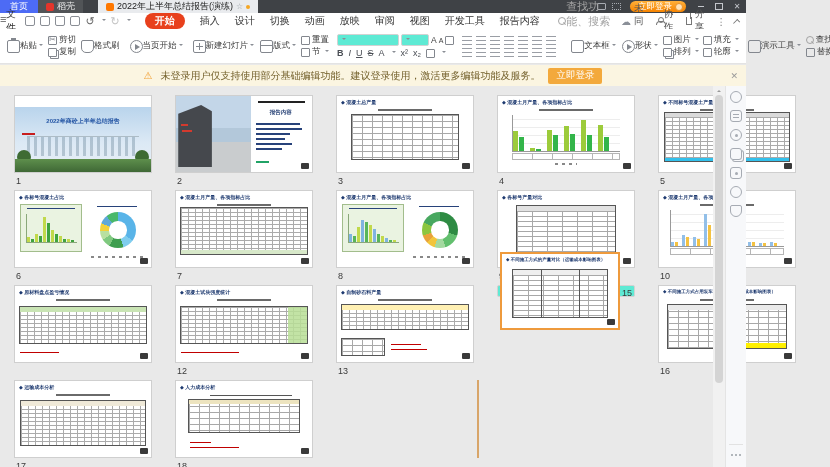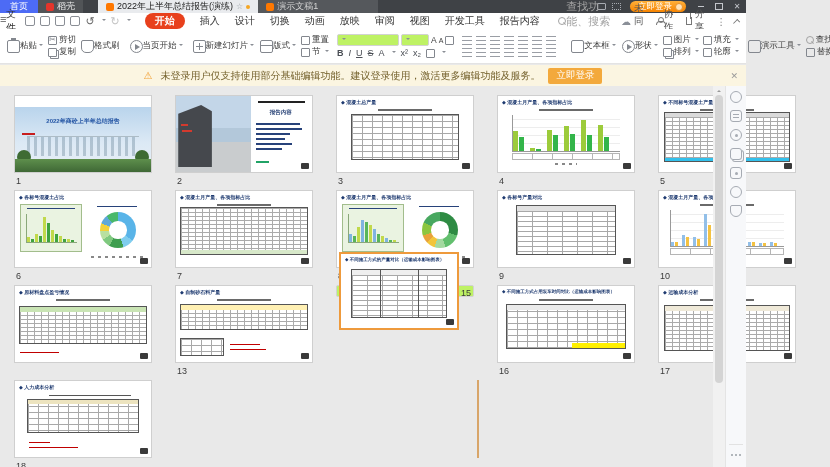--- a/index.html
+++ b/index.html
@@ -74,21 +74,21 @@
   .ric.clip::before { content:""; position:absolute; left:3px; top:-3px; width:5px; height:3px; background:#83878E; }
   .ric.brush { border-radius:2px 2px 5px 5px; }
   .ric.play { border-radius:50%; }
   .ric.play::before { content:""; position:absolute; left:4px; top:3px; border-left:5px solid #83878E; border-top:3px solid transparent; border-bottom:3px solid transparent; }
   .ric.plus::before { content:""; position:absolute; left:2px; top:5px; width:7px; height:1px; background:#83878E; }
   .ric.plus::after { content:""; position:absolute; left:5px; top:2px; width:1px; height:7px; background:#83878E; }
   .ric.split::before { content:""; position:absolute; left:0; top:4px; width:11px; height:1px; background:#83878E; }
   .sic { width:9px; height:9px; border:1px solid #83878E; border-radius:1px; position:relative; flex:none; }
   .sic.sc::before { content:"✂"; position:absolute; left:0; top:-2px; font-size:8px; color:#83878E; }
   .sic.cp { box-shadow:2px 2px 0 -1px #FFF, 2px 2px 0 0 #83878E; }
-  .sel { height:12px; border:1px solid #D2D2D2; border-radius:2px; background:#bef264; display:flex; align-items:center; padding:0 2px; }
+  .sel { height:12px; border:1px solid #D2D2D2; border-radius:2px; background:#5eead4; display:flex; align-items:center; padding:0 2px; }
   .fmt-row { display:flex; align-items:center; gap:5px; font-size:9px; color:#4A4E55; }
   .fmt-row .it { font-style:italic; }
   .fmt-row .un { text-decoration:underline; }
   .fmt-row .st { text-decoration:line-through; }
   .li { width:10px; height:9px; background:
       repeating-linear-gradient(to bottom,#9A9EA5 0 1px,transparent 1px 4px); }
   .pgrid { display:grid; grid-template-columns:repeat(7,12px); gap:3px 2px; align-content:center; }
   .rexp { width:10px; display:flex; align-items:center; justify-content:center; border-left:1px solid #ECECEC; color:#888; }
   .chev-r { width:5px; height:5px; border-right:1px solid #888; border-top:1px solid #888; transform:rotate(45deg); }
   .rlabel { white-space:nowrap; }
@@ -191,24 +191,20 @@
       </div>
     <div class="tab tab-docer">
       <span class="docer-ic"></span>
       <span>稻壳</span>
     </div>
     <div class="tab tab-active">
       <span class="wps-ic"></span>
       <span class="tab-title">2022年上半年总结报告(演练)</span>
       <span class="tab-star">☆</span>
       <span class="tab-dot"></span>
-    </div>
-    <div class="tab tab-doc2">
-      <span class="wps-ic"></span>
-      <span class="tab-title">演示文稿1</span>
     </div>
     <div class="tb-sp"></div>
     <span class="tb-grid-ic"></span>
     <span class="tb-grid-ic b"></span>
     <button class="login-pill">
       <span>立即登录</span>
       <span class="login-ava"></span>
     </button>
     <div class="winbtns">
       <span class="winbtn wb-min"></span>
@@ -639,20 +635,32 @@
           <div class="s-title">◆ 原材料盘点盈亏情况</div>
           <div class="sub"></div>
           <div class="tbl dense" style="left:3%;right:3%;top:20px;bottom:18px;">
             <div class="hb" style="height:5px;background:#C9E4B4;"></div>
           </div>
           <div class="rn" style="left:4%;bottom:9px;width:28%;"></div>
           <div class="pg"></div>
         </div>
       </div>
 
+      <div class="card">
+        <div class="thumb">
+          <div class="s-title">◆ 混凝土试块强度统计</div>
+          <div class="sub"></div>
+          <div class="tbl dense" style="left:3%;right:3%;top:20px;bottom:18px;">
+            <div class="colband" style="right:0;width:15%;background:rgba(183,222,149,.85);"></div>
+          </div>
+          <div class="rn" style="left:4%;bottom:9px;width:42%;"></div>
+          <div class="pg"></div>
+        </div>
+        <div class="num">12</div>
+      </div>
 
       <div class="card">
         <div class="thumb">
           <div class="s-title">◆ 自制砂石料产量</div>
           <div class="sub"></div>
           <div class="tbl dense" style="left:3%;right:3%;top:18px;height:26px;">
             <div class="hb" style="height:5px;background:#FFF0B3;"></div>
           </div>
           <div class="tbl" style="left:3%;bottom:6px;width:32%;height:18px;"></div>
           <div class="rn" style="left:40%;bottom:17px;width:22%;"></div>

